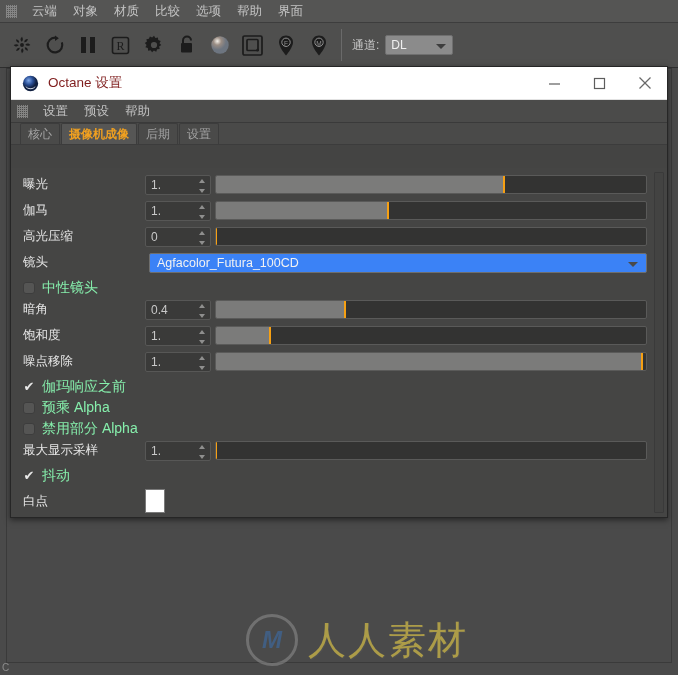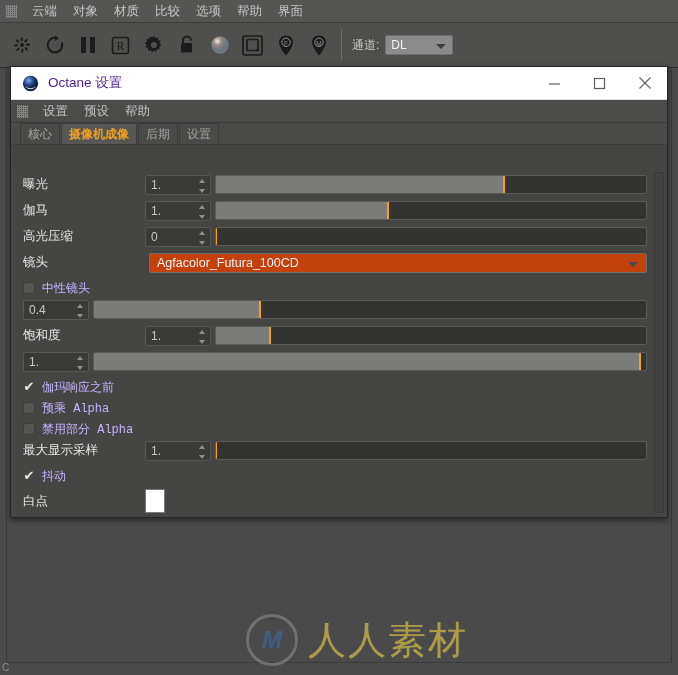--- a/index.html
+++ b/index.html
@@ -84,21 +84,21 @@
   .dialog {
     position: absolute; left: 10px; top: 66px; width: 658px; height: 452px;
     background: #444443; border: 1px solid #262626;
     box-shadow: 0 2px 6px rgba(0,0,0,.5);
   }
   .dlg-titlebar {
     height: 33px; background: #ffffff; display: flex; align-items: center;
     padding-left: 11px; border-bottom: 1px solid #e2e2e2;
   }
   .dlg-icon { width: 17px; height: 17px; margin-right: 9px; }
-  .dlg-title { color: #4c1d95; font-size: 13.5px; flex: 1; }
+  .dlg-title { color: #7f1d1d; font-size: 13.5px; flex: 1; }
   .wctrl { width: 45px; height: 32px; display:flex; align-items:center; justify-content:center; }
   .wctrl svg { display:block; }
 
   .dlg-menubar {
     height: 23px; background: #4b4b4a; display: flex; align-items: center;
     padding-left: 6px; border-bottom: 1px solid #3a3a3a;
   }
   .dlg-menu-item { color: #c2c2c2; font-size: 12.5px; padding: 0 8px; line-height: 22px; }
 
   .dlg-tabs {
@@ -143,21 +143,21 @@
   .spin .dn { border-top: 4px solid #8f8f8e; }
 
   .slider {
     flex: 1; height: 19px; margin-left: 4px; background: #333332;
     border: 1px solid #5a5a59; border-radius: 2px; position: relative; overflow: hidden;
   }
   .slider .fill { position: absolute; left: 0; top: 0; bottom: 0; background: #7b7b7a; }
   .slider .knob { position: absolute; top: 0; bottom: 0; width: 2px; background: #f6a013; }
 
   .combo {
-    flex: 1; height: 20px; margin-left: 4px; background: #c2410c;
+    flex: 1; height: 20px; margin-left: 4px; background: #3b82f6;
     border: 1px solid #6e6e6d; border-radius: 2px; position: relative;
     display: flex; align-items: center; padding-left: 7px;
     color: #f2f2f2; font-size: 12.5px;
   }
   .combo .caret {
     position: absolute; right: 8px; top: 8px;
     border-left: 5px solid transparent; border-right: 5px solid transparent;
     border-top: 5px solid #4a4a4a;
   }
 
@@ -166,21 +166,21 @@
   }
   .cbox {
     width: 12px; height: 12px; border-radius: 3px; background: #555554;
     border: 1px solid #3d3d3d; margin-right: 7px; flex: none;
     display: flex; align-items: center; justify-content: center;
   }
   .cbox.checked { background: transparent; border-color: transparent; }
   .cbox.checked::after {
     content: "✔"; color: #e8e8e8; font-size: 13px; line-height: 12px;
   }
-  .ck-lbl { color: #c4b5fd; font-size: 12px; font-family: Liberation Mono, monospace; }
+  .ck-lbl { color: #86efac; font-size: 14px; }
 
   .swatch {
     width: 20px; height: 24px; background: #ffffff; border: 1px solid #7a7a7a;
     margin-left: 0px;
   }
 </style>
 </head>
 <body>
 
 <div id="root">
@@ -395,20 +395,21 @@
             <span class="combo">
               <span>Agfacolor_Futura_100CD</span>
               <span class="caret"></span>
             </span>
           </div>
           <div class="checkrow">
             <span class="cbox"></span>
             <span class="ck-lbl">中性镜头</span>
           </div>
           <div class="row">
+            <span class="lbl">暗角</span>
             <span class="numbox">
               <span>0.4</span>
               <span class="spin">
                 <i class="up"></i>
                 <i class="dn"></i>
               </span>
             </span>
             <span class="slider">
               <span class="fill" style="width:30%"></span>
               <span class="knob" style="left:calc(30% - 1px)"></span>
@@ -422,20 +423,21 @@
                 <i class="up"></i>
                 <i class="dn"></i>
               </span>
             </span>
             <span class="slider">
               <span class="fill" style="width:12.5%"></span>
               <span class="knob" style="left:calc(12.5% - 1px)"></span>
             </span>
           </div>
           <div class="row">
+            <span class="lbl">噪点移除</span>
             <span class="numbox">
               <span>1.</span>
               <span class="spin">
                 <i class="up"></i>
                 <i class="dn"></i>
               </span>
             </span>
             <span class="slider">
               <span class="fill" style="width:99%"></span>
               <span class="knob" style="left:calc(99% - 1px)"></span>

